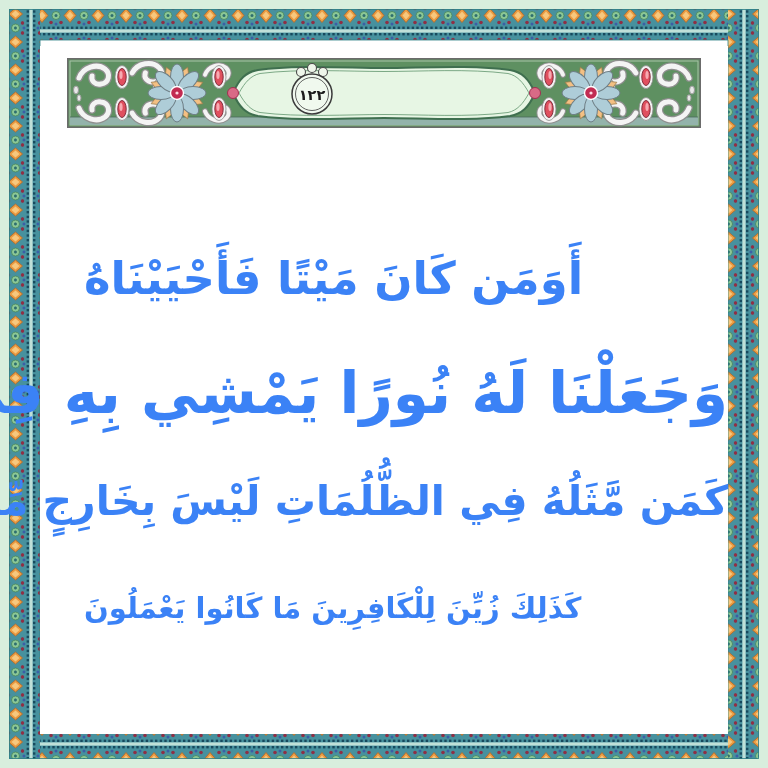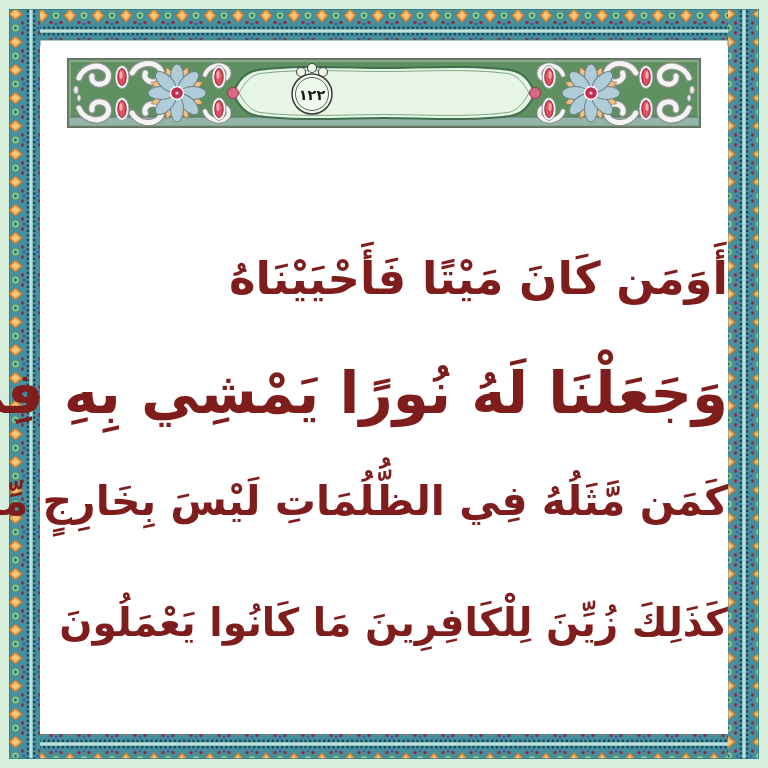--- a/index.html
+++ b/index.html
@@ -26,28 +26,28 @@
     color:#1b1b1b;white-space:nowrap;
   }
   .bismillah{
     position:absolute;left:0;right:0;top:95px;height:70px;line-height:70px;
     text-align:center;direction:rtl;
     font-family:"DejaVu Sans",sans-serif;font-weight:bold;font-size:26px;
     color:#1e1e1e;white-space:nowrap;
   }
   .verse-line{
     position:absolute;left:0;right:0;height:95px;line-height:95px;
-    text-align:right;direction:rtl;
+    text-align:left;direction:rtl;
     font-family:"DejaVu Sans",sans-serif;font-weight:bold;
-    color:#7f1d1d;white-space:nowrap;overflow:visible;
+    color:#3b82f6;white-space:nowrap;overflow:visible;padding-left:44px;
   }
   .line1{top:185px;font-size:45px;}
   .line2{top:300px;font-size:58px;}
   .line3{top:408px;font-size:41px;}
-  .line4{top:529px;font-size:39px;}
+  .line4{top:515px;font-size:29px;}
 </style>
 </head>
 <body>
 
 <div class="canvas">
 
   <svg class="frame-svg" width="768" height="768" viewBox="0 0 768 768">
     <defs>
       <pattern id="bp" width="28" height="31" patternUnits="userSpaceOnUse">
         <rect width="28" height="31" fill="#47919e"></rect>

